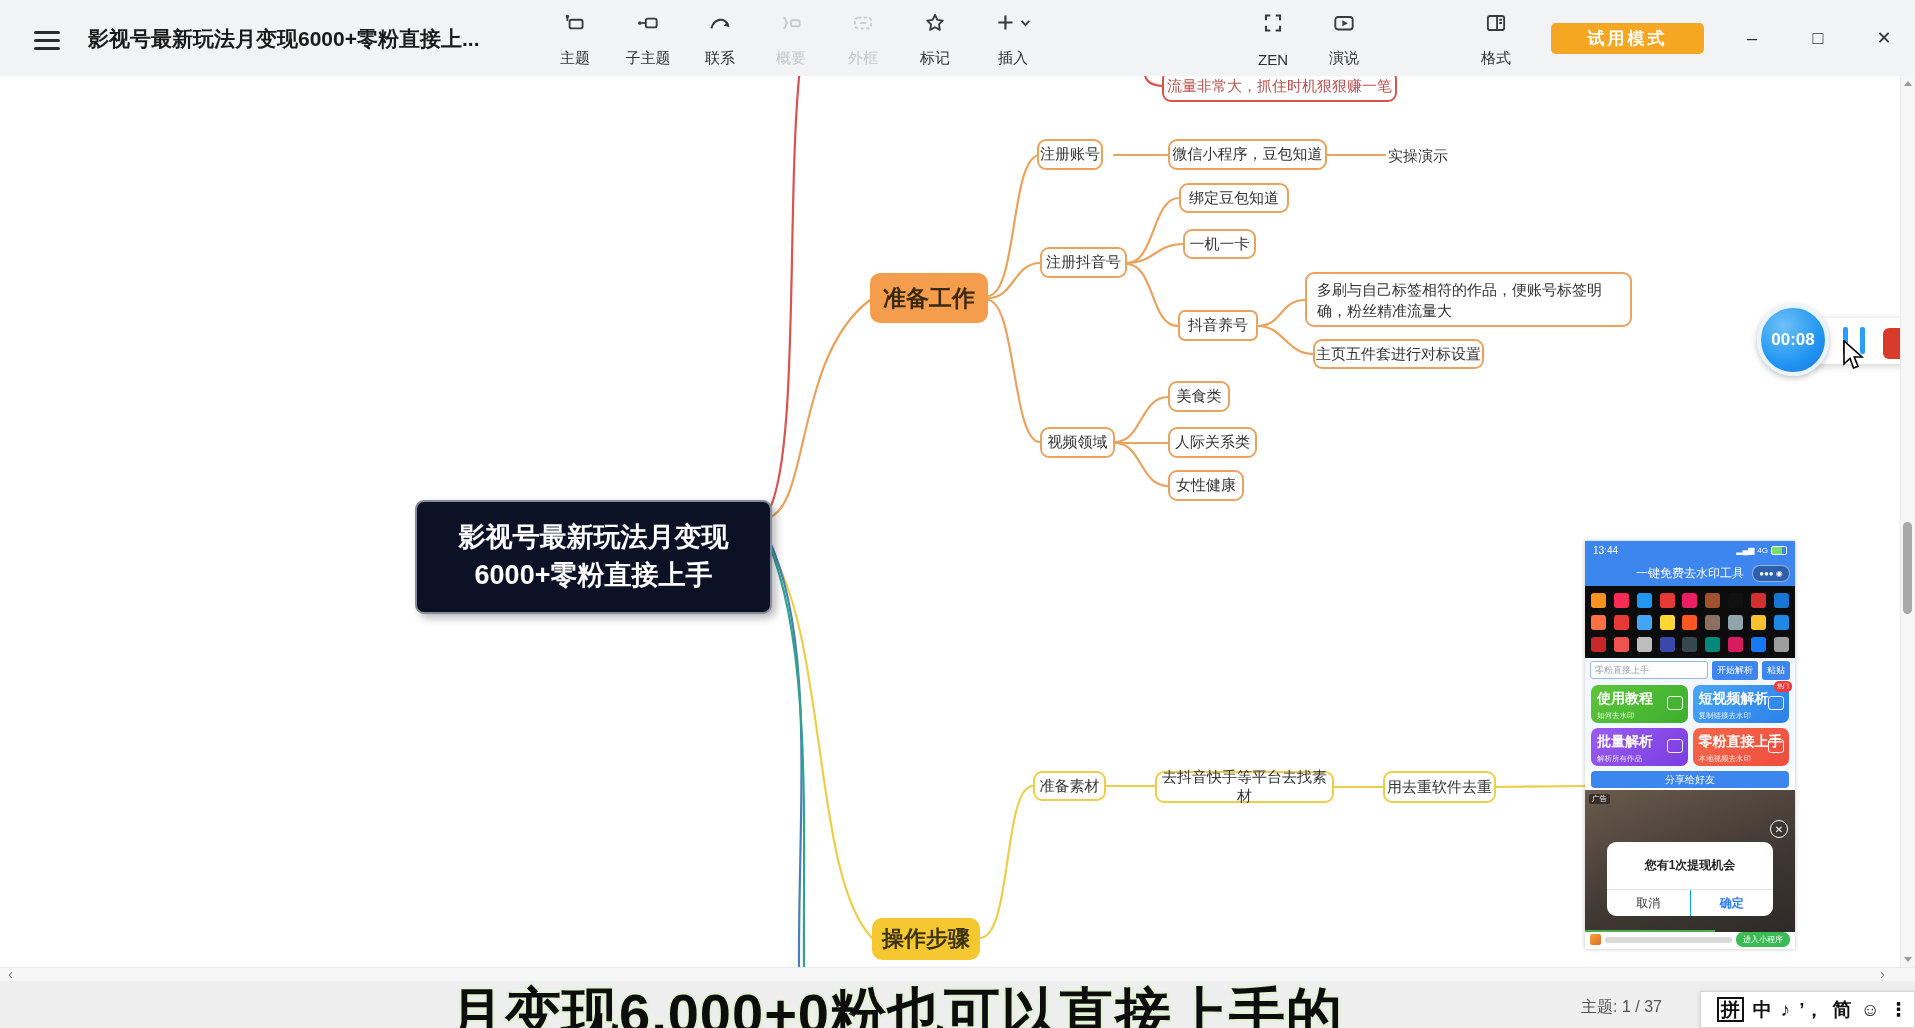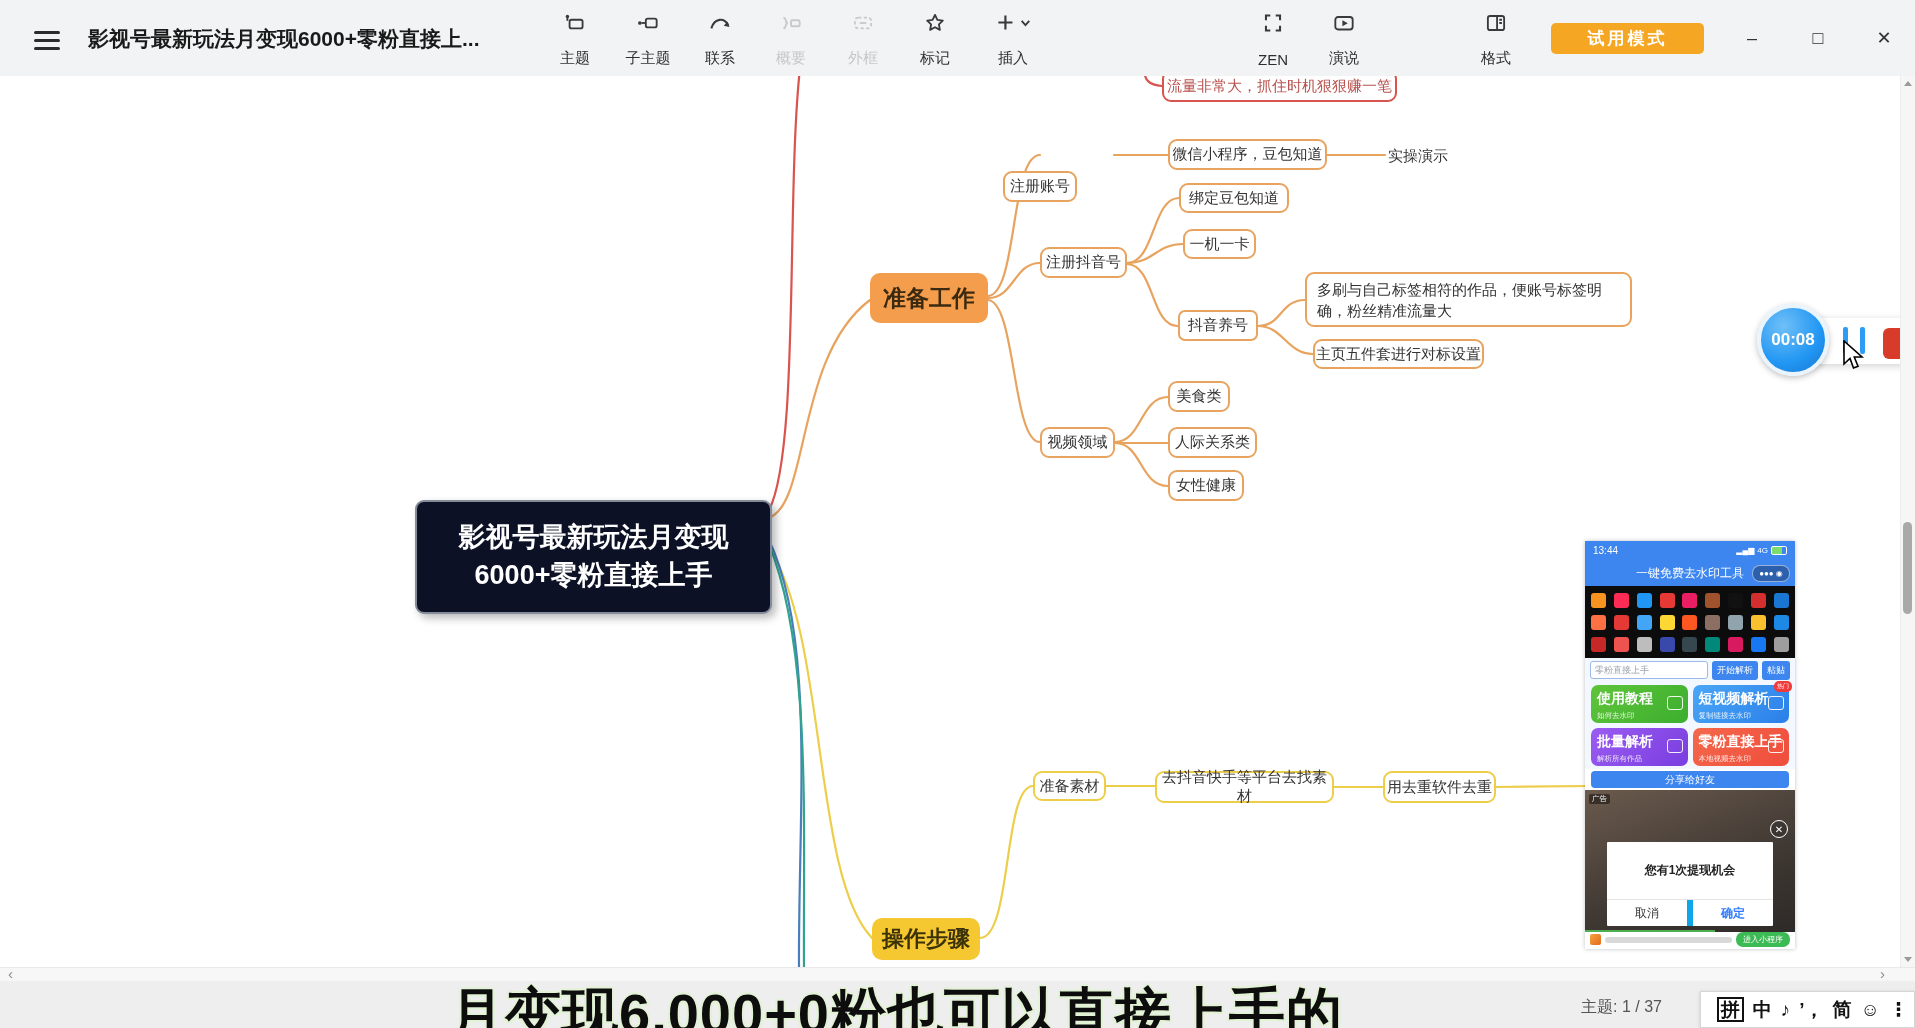--- a/index.html
+++ b/index.html
@@ -50,25 +50,25 @@
   .ph-card .cicon{position:absolute;right:5px;top:11px;width:14px;height:12px;border:1.5px solid rgba(255,255,255,.9);border-radius:3px;}
   .ph-card.green{background:linear-gradient(135deg,#5fc53a,#3cae2f);}
   .ph-card.blue{background:linear-gradient(135deg,#4aa7f7,#2b7fe8);}
   .ph-card.purple{background:linear-gradient(135deg,#9a5cf0,#7a3de0);}
   .ph-card.redor{background:linear-gradient(135deg,#f4684b,#ef4d3c);}
   .ph-badge{position:absolute;right:-3px;top:-4px;background:#f03b3b;color:#fff;font-size:6px;border-radius:5px;padding:1px 3px;}
   .ph-share{margin:2px 6px;height:17px;background:#3d86f0;border-radius:4px;color:#fff;font-size:10px;display:flex;align-items:center;justify-content:center;}
   .ph-ad{position:relative;height:142px;background:linear-gradient(160deg,#6b5a4d,#3f3833 60%,#2e2a27);overflow:hidden;}
   .ph-adtag{position:absolute;left:4px;top:4px;background:rgba(0,0,0,.45);color:#eee;font-size:7.5px;padding:0 3px;border-radius:2px;}
   .ph-close{position:absolute;right:7px;top:30px;width:16px;height:16px;border-radius:50%;border:1.5px solid #fff;color:#fff;font-size:10px;display:flex;align-items:center;justify-content:center;background:rgba(40,40,40,.35);}
-  .ph-modal{position:absolute;left:22px;top:52px;width:166px;height:84px;background:#fff;border-radius:1px;display:flex;flex-direction:column;}
+  .ph-modal{position:absolute;left:22px;top:52px;width:166px;height:74px;background:#fff;border-radius:9px;display:flex;flex-direction:column;}
   .ph-modal .mtext{flex:1;display:flex;align-items:center;justify-content:center;font-size:12px;font-weight:bold;color:#222;}
   .ph-modal .mrow{height:26px;border-top:1px solid #e4e4e4;display:flex;}
   .ph-modal .mbtn{flex:1;display:flex;align-items:center;justify-content:center;font-size:12px;color:#333;}
-  .ph-modal .mbtn.ok{color:#2f7bff;font-weight:bold;border-left:6px solid #0ea5e9;}
+  .ph-modal .mbtn.ok{color:#2f7bff;font-weight:bold;border-left:1px solid #0ea5e9;}
   .ph-prog{position:absolute;left:0;bottom:0;height:2px;width:62%;background:#4caf50;}
   .ph-bottom{height:15px;background:#fff;display:flex;align-items:center;gap:4px;padding:0 5px;}
   .ph-logo{width:11px;height:11px;border-radius:2px;background:linear-gradient(135deg,#f7a23c,#e06b1f);}
   .ph-btxt{flex:1;height:6px;background:#d9d9d9;border-radius:3px;}
   .ph-mini{background:#3cba54;color:#fff;font-size:8px;border-radius:7px;padding:2px 7px;white-space:nowrap;}
 
   
   #timer-pill{position:absolute;left:1772px;top:318px;width:143px;height:46px;background:#fff;border-radius:23px 0 0 23px;box-shadow:0 2px 8px rgba(0,0,0,.18);}
   #timer-circle{position:absolute;left:1757px;top:304px;width:64px;height:64px;border-radius:50%;background:radial-gradient(circle at 35% 28%,#6fc0f7,#2196f3 60%,#1976d2);border:4px solid #eaf4fd;box-shadow:0 2px 6px rgba(0,0,0,.25);display:flex;align-items:center;justify-content:center;color:#fff;font-size:17px;font-weight:bold;cursor:pointer;}
   .pausebar{position:absolute;top:327px;width:5px;height:27px;background:#2e9cf5;border-radius:2px;cursor:pointer;}
@@ -234,21 +234,21 @@
     </svg>
 
     <div id="root-node">
       <span>影视号最新玩法月变现</span>
       <span>6000+零粉直接上手</span>
     </div>
 
     <div class="node red" style="left:1162px;top:-6px;width:235px;height:32px;">流量非常大，抓住时机狠狠赚一笔</div>
 
     <div class="node main-orange" style="left:870px;top:197px;width:118px;height:50px;">准备工作</div>
-    <div class="node orange" style="left:1003px;top:63px;width:74px;height:31px;margin-top:32px;">注册账号</div>
+    <div class="node orange" style="left:1037px;top:63px;width:66px;height:31px;">注册账号</div>
     <div class="node orange" style="left:1168px;top:63px;width:159px;height:31px;">微信小程序，豆包知道</div>
     <div class="plain-label" style="left:1388px;top:71px;">实操演示</div>
     <div class="node orange" style="left:1040px;top:171px;width:87px;height:31px;">注册抖音号</div>
     <div class="node orange" style="left:1179px;top:107px;width:110px;height:30px;">绑定豆包知道</div>
     <div class="node orange" style="left:1183px;top:153px;width:73px;height:30px;">一机一卡</div>
     <div class="node orange" style="left:1178px;top:234px;width:80px;height:31px;border-radius:7px;">抖音养号</div>
     <div class="node orange" style="left:1305px;top:196px;width:327px;height:55px;padding:4px 10px;text-align:left;line-height:1.4;">多刷与自己标签相符的作品，便账号标签明确，粉丝精准流量大</div>
     <div class="node orange" style="left:1313px;top:263px;width:171px;height:30px;">主页五件套进行对标设置</div>
     <div class="node orange" style="left:1040px;top:351px;width:75px;height:31px;">视频领域</div>
     <div class="node orange" style="left:1168px;top:305px;width:62px;height:31px;">美食类</div>

